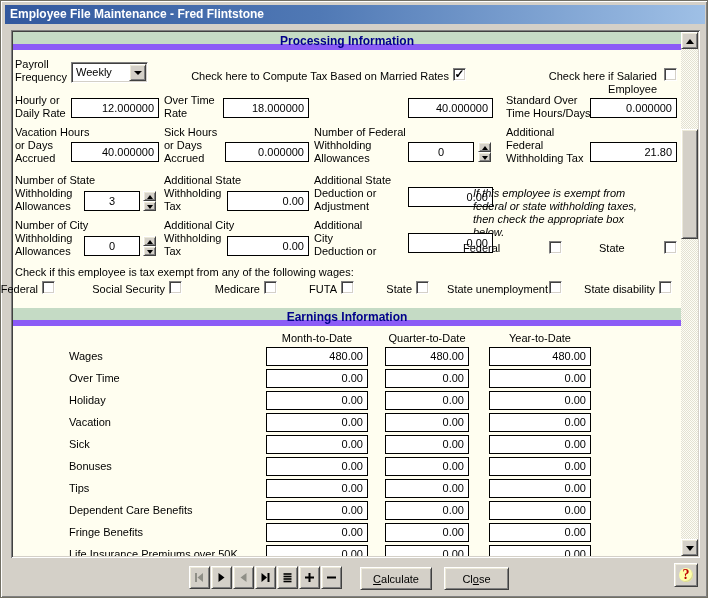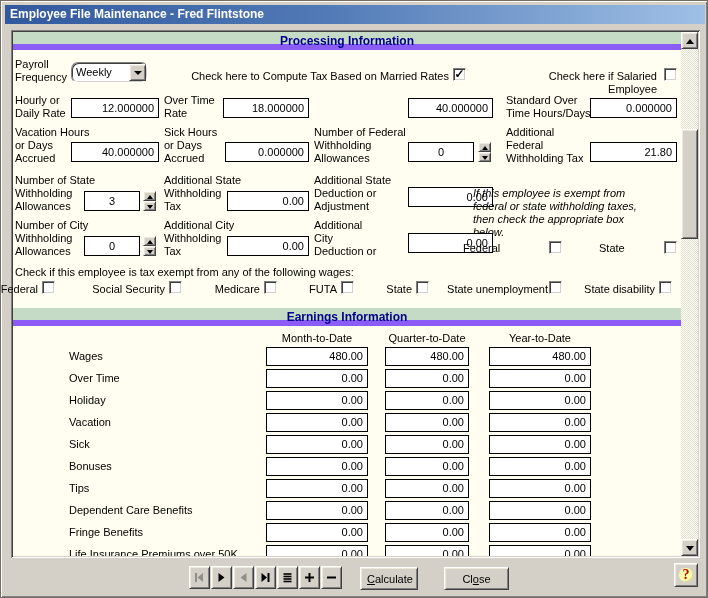--- a/index.html
+++ b/index.html
@@ -93,21 +93,21 @@
   <div class="titlebar">
     <span>Employee File Maintenance - Fred Flintstone</span>
   </div>
 
   <div class="panel">
 
     <div class="sect" style="top:2px;">Processing Information</div>
 
     <div class="lbl" style="left:4px;top:28px;">Payroll
 Frequency</div>
-    <div class="combo" style="left:60px;top:32px;width:77px;border-radius:7px;">
+    <div class="combo" style="left:60px;top:32px;width:77px;">
       <span class="val">Weekly</span>
       <span class="btn raised">
           <span class="arrow-dn"></span>
         </span>
     </div>
     <div class="lbl" style="left:150px;top:40px;width:288px;text-align:right;">Check here to Compute Tax Based on Married Rates</div>
     <div class="cb" style="left:442px;top:38px;">✓</div>
     <div class="lbl" style="left:490px;top:40px;width:156px;text-align:right;">Check here if Salaried Employee</div>
     <div class="cb" style="left:653px;top:38px;"></div>
 
@@ -303,20 +303,20 @@
         <rect x="4.5" y="1" width="2" height="9" fill="currentColor"></rect>
         <rect x="1" y="4.5" width="9" height="2" fill="currentColor"></rect>
       </svg>
   </button>
   <button class="nav-btn raised" style="left:320px;">
     <svg width="11" height="11" viewBox="0 0 11 11">
         <rect x="1" y="4.5" width="9" height="2" fill="currentColor"></rect>
       </svg>
   </button>
 
-  <button class="push-btn raised" style="left:359px;width:58px;"><span></span><span class="u">C</span><span>alculate</span></button>
+  <button class="push-btn raised" style="left:359px;width:72px;"><span></span><span class="u">C</span><span>alculate</span></button>
   <button class="push-btn raised" style="left:443px;width:65px;"><span>Cl</span><span class="u">o</span><span>se</span></button>
 
   <button class="help-btn raised">
     <span class="help-circle"></span>
     <span class="help-q">?</span>
   </button>
 </div>
 
 </body></html>

